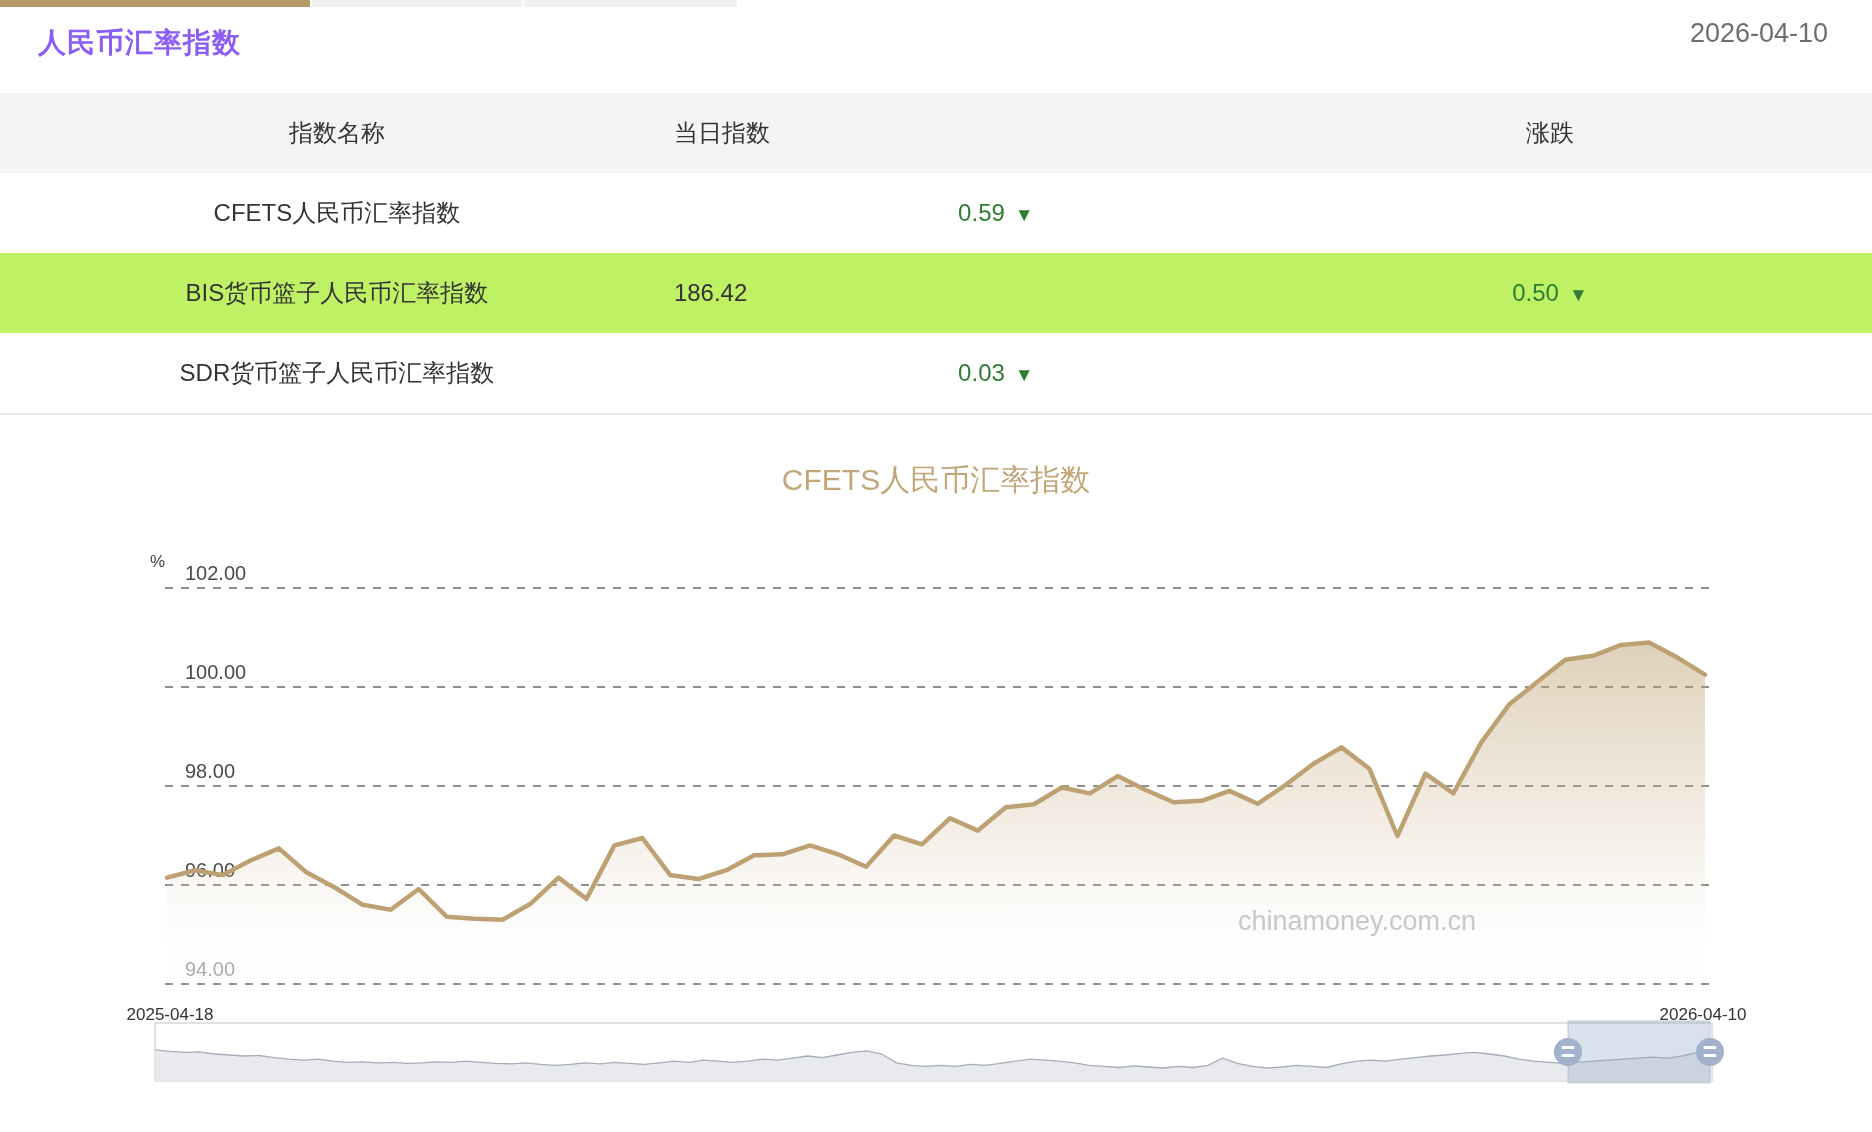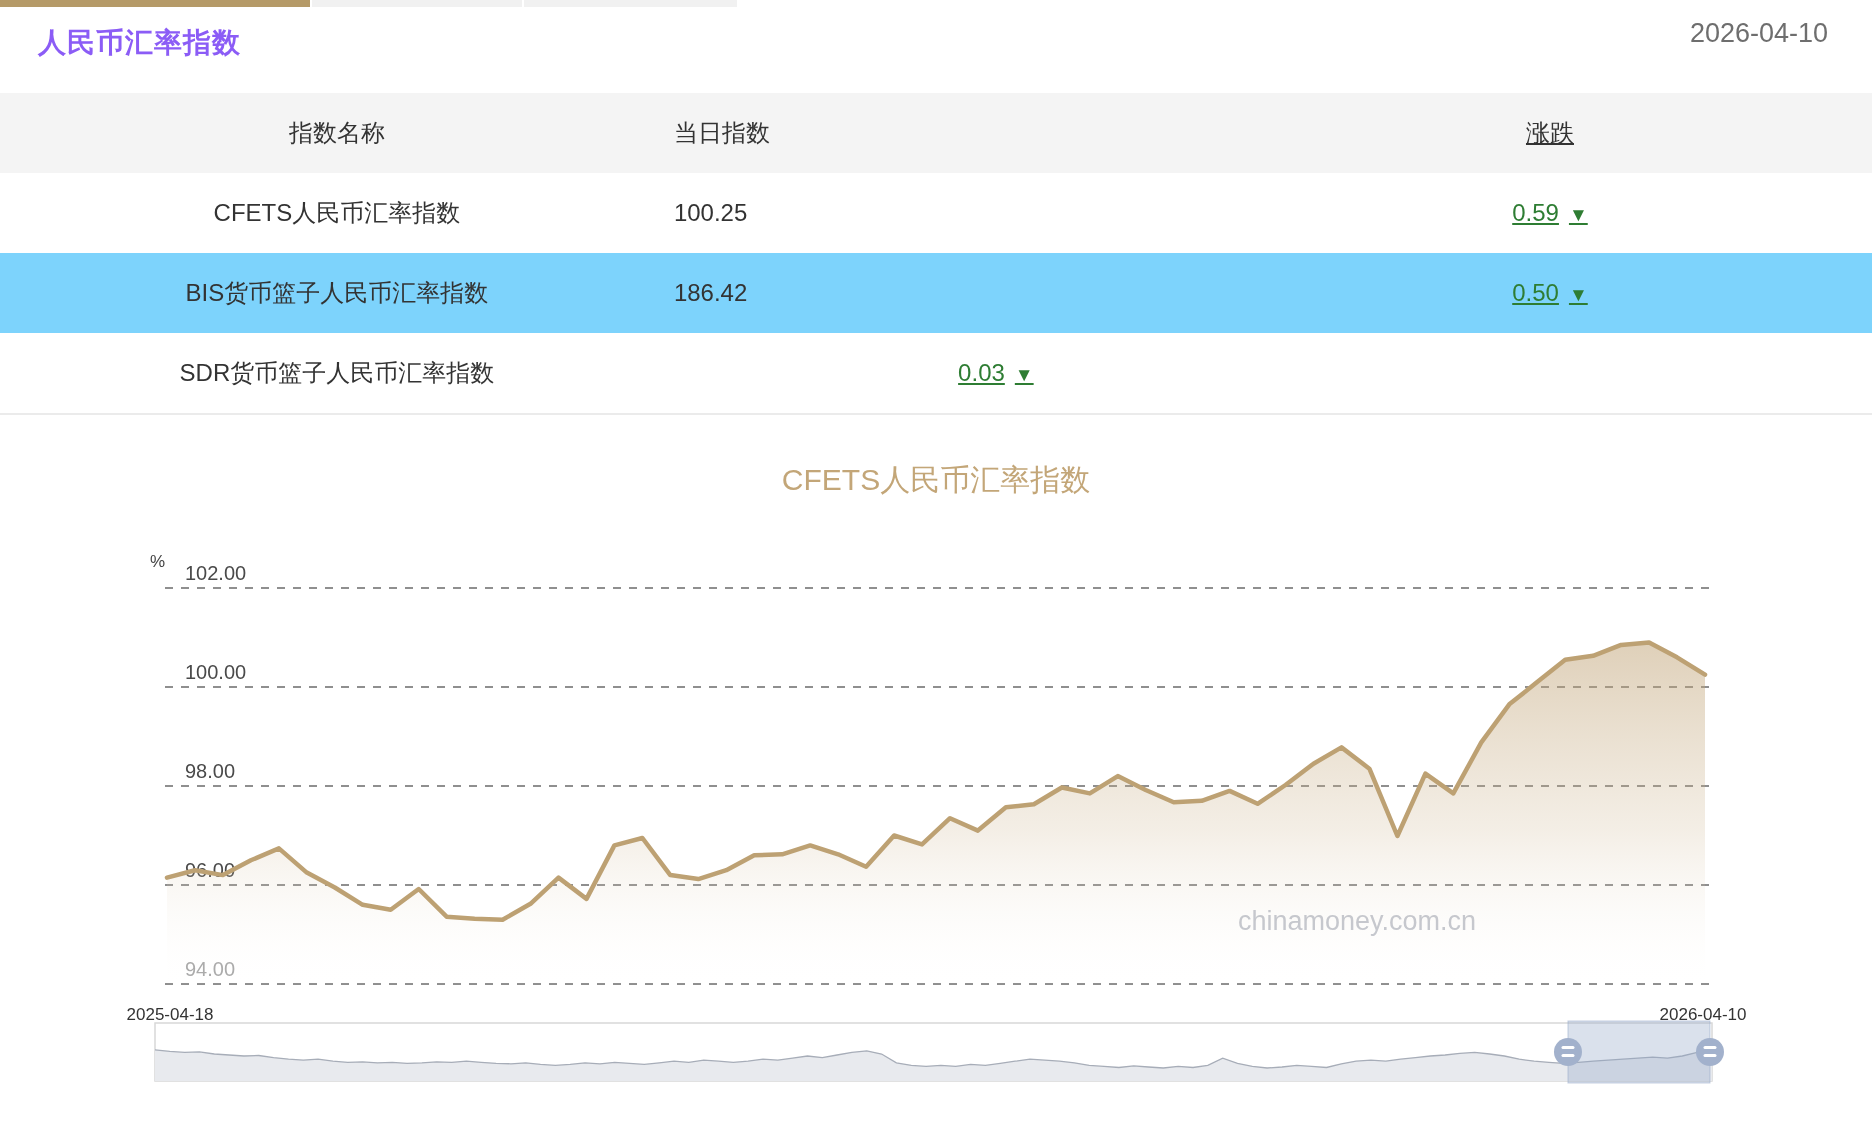--- a/index.html
+++ b/index.html
@@ -12,24 +12,24 @@
   .seg-2{left:312px;width:210px;background:#f1f1f1;}
   .seg-3{left:524px;width:213px;background:#f1f1f1;}
   
   .page-title{position:absolute;left:38px;top:24px;font-size:28px;font-weight:bold;
               color:#8b5cf6;letter-spacing:1px;}
   .header-date{position:absolute;right:44px;top:18px;font-size:27px;color:#6e6e6e;}
   
   .idx-table{position:absolute;top:93px;left:0;width:1872px;border-bottom:2px solid #ebebeb;}
   .t-row{display:flex;height:80px;align-items:center;font-size:24px;}
   .t-row.head{background:#f4f4f4;color:#333;}
-  .t-row.alt{background:#7dd3fc;}
+  .t-row.alt{background:#bef264;}
   .c-name{width:36%;text-align:center;}
   .c-val{width:29.6%;text-align:left;}
-  .c-chg{width:34.4%;text-align:center;color:#2e7d33;text-decoration:underline;}
+  .c-chg{width:34.4%;text-align:center;color:#2e7d33;}
   .c-chg .arrow{font-size:19px;margin-left:10px;color:#2e7d33;}
   
   .chart-title{position:absolute;top:460px;left:0;width:1872px;text-align:center;
                font-size:30px;color:#c3a678;}
   #chart-svg{position:absolute;top:530px;left:0;}
 </style>
 </head>
 <body>
 
 <div class="topstrip">
@@ -43,21 +43,20 @@
 
 <div class="idx-table">
   <div class="t-row head">
     <div class="c-name">指数名称</div>
     <div class="c-val">当日指数</div>
     <div class="c-chg" style="color:#333">涨跌</div>
   </div>
 
   <div class="t-row">
     <div class="c-name">CFETS人民币汇率指数</div>
-    <div class="c-val">100.25</div>
     <div class="c-chg"><span>0.59</span><span class="arrow">▼</span></div>
   </div>
 
   <div class="t-row alt">
     <div class="c-name">BIS货币篮子人民币汇率指数</div>
     <div class="c-val">186.42</div>
     <div class="c-chg"><span>0.50</span><span class="arrow">▼</span></div>
   </div>
 
   <div class="t-row">

